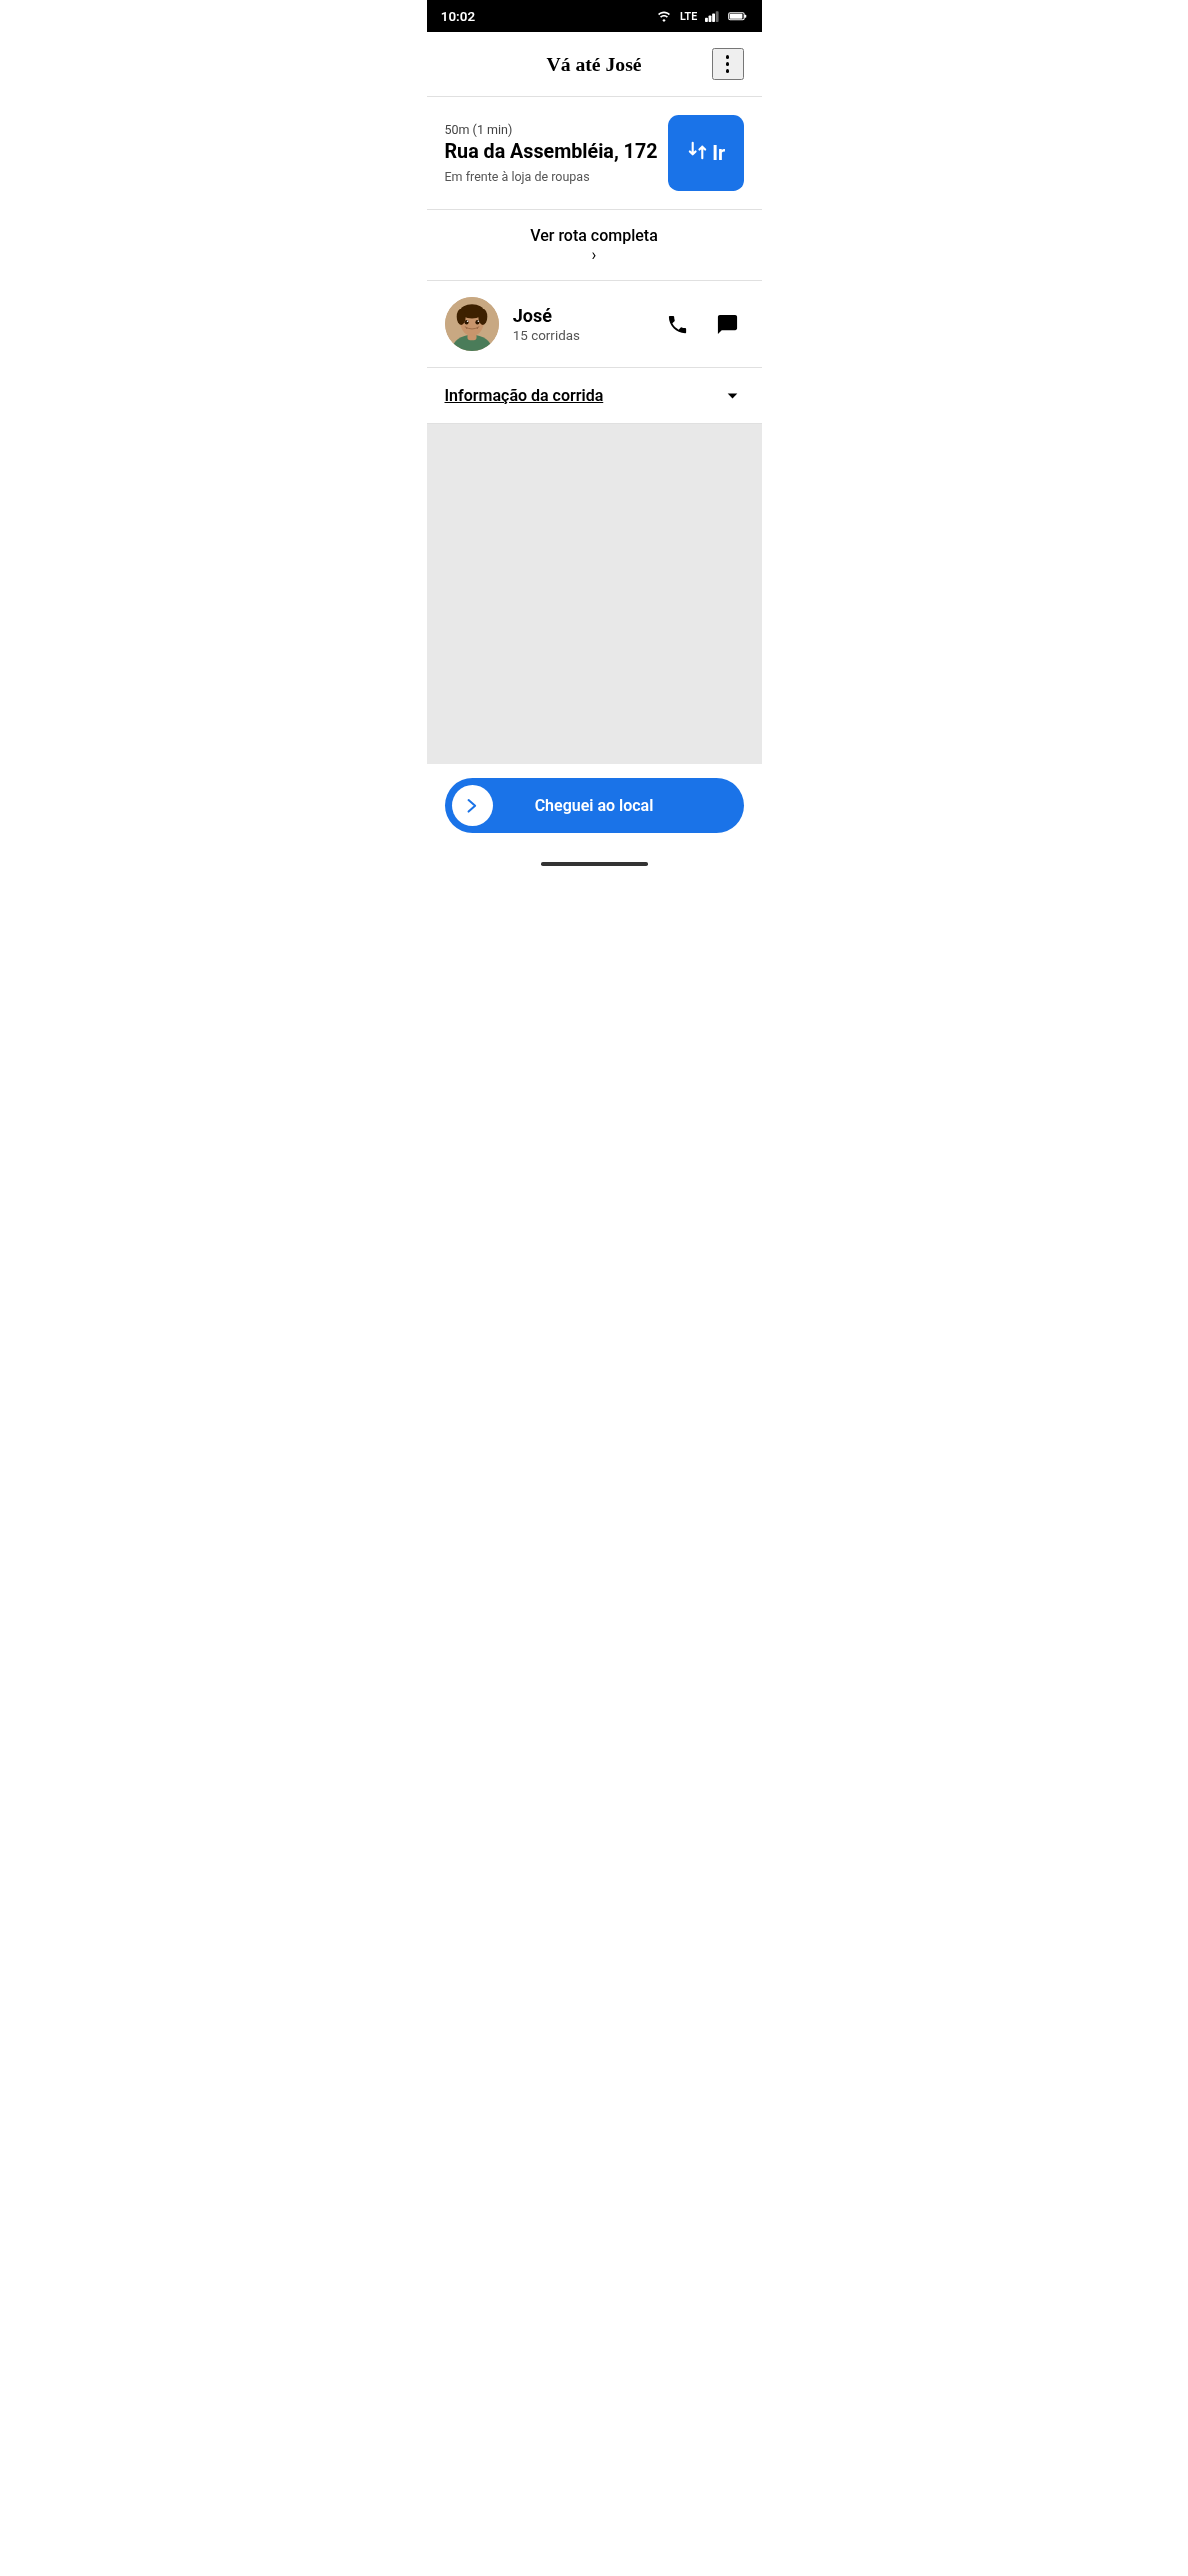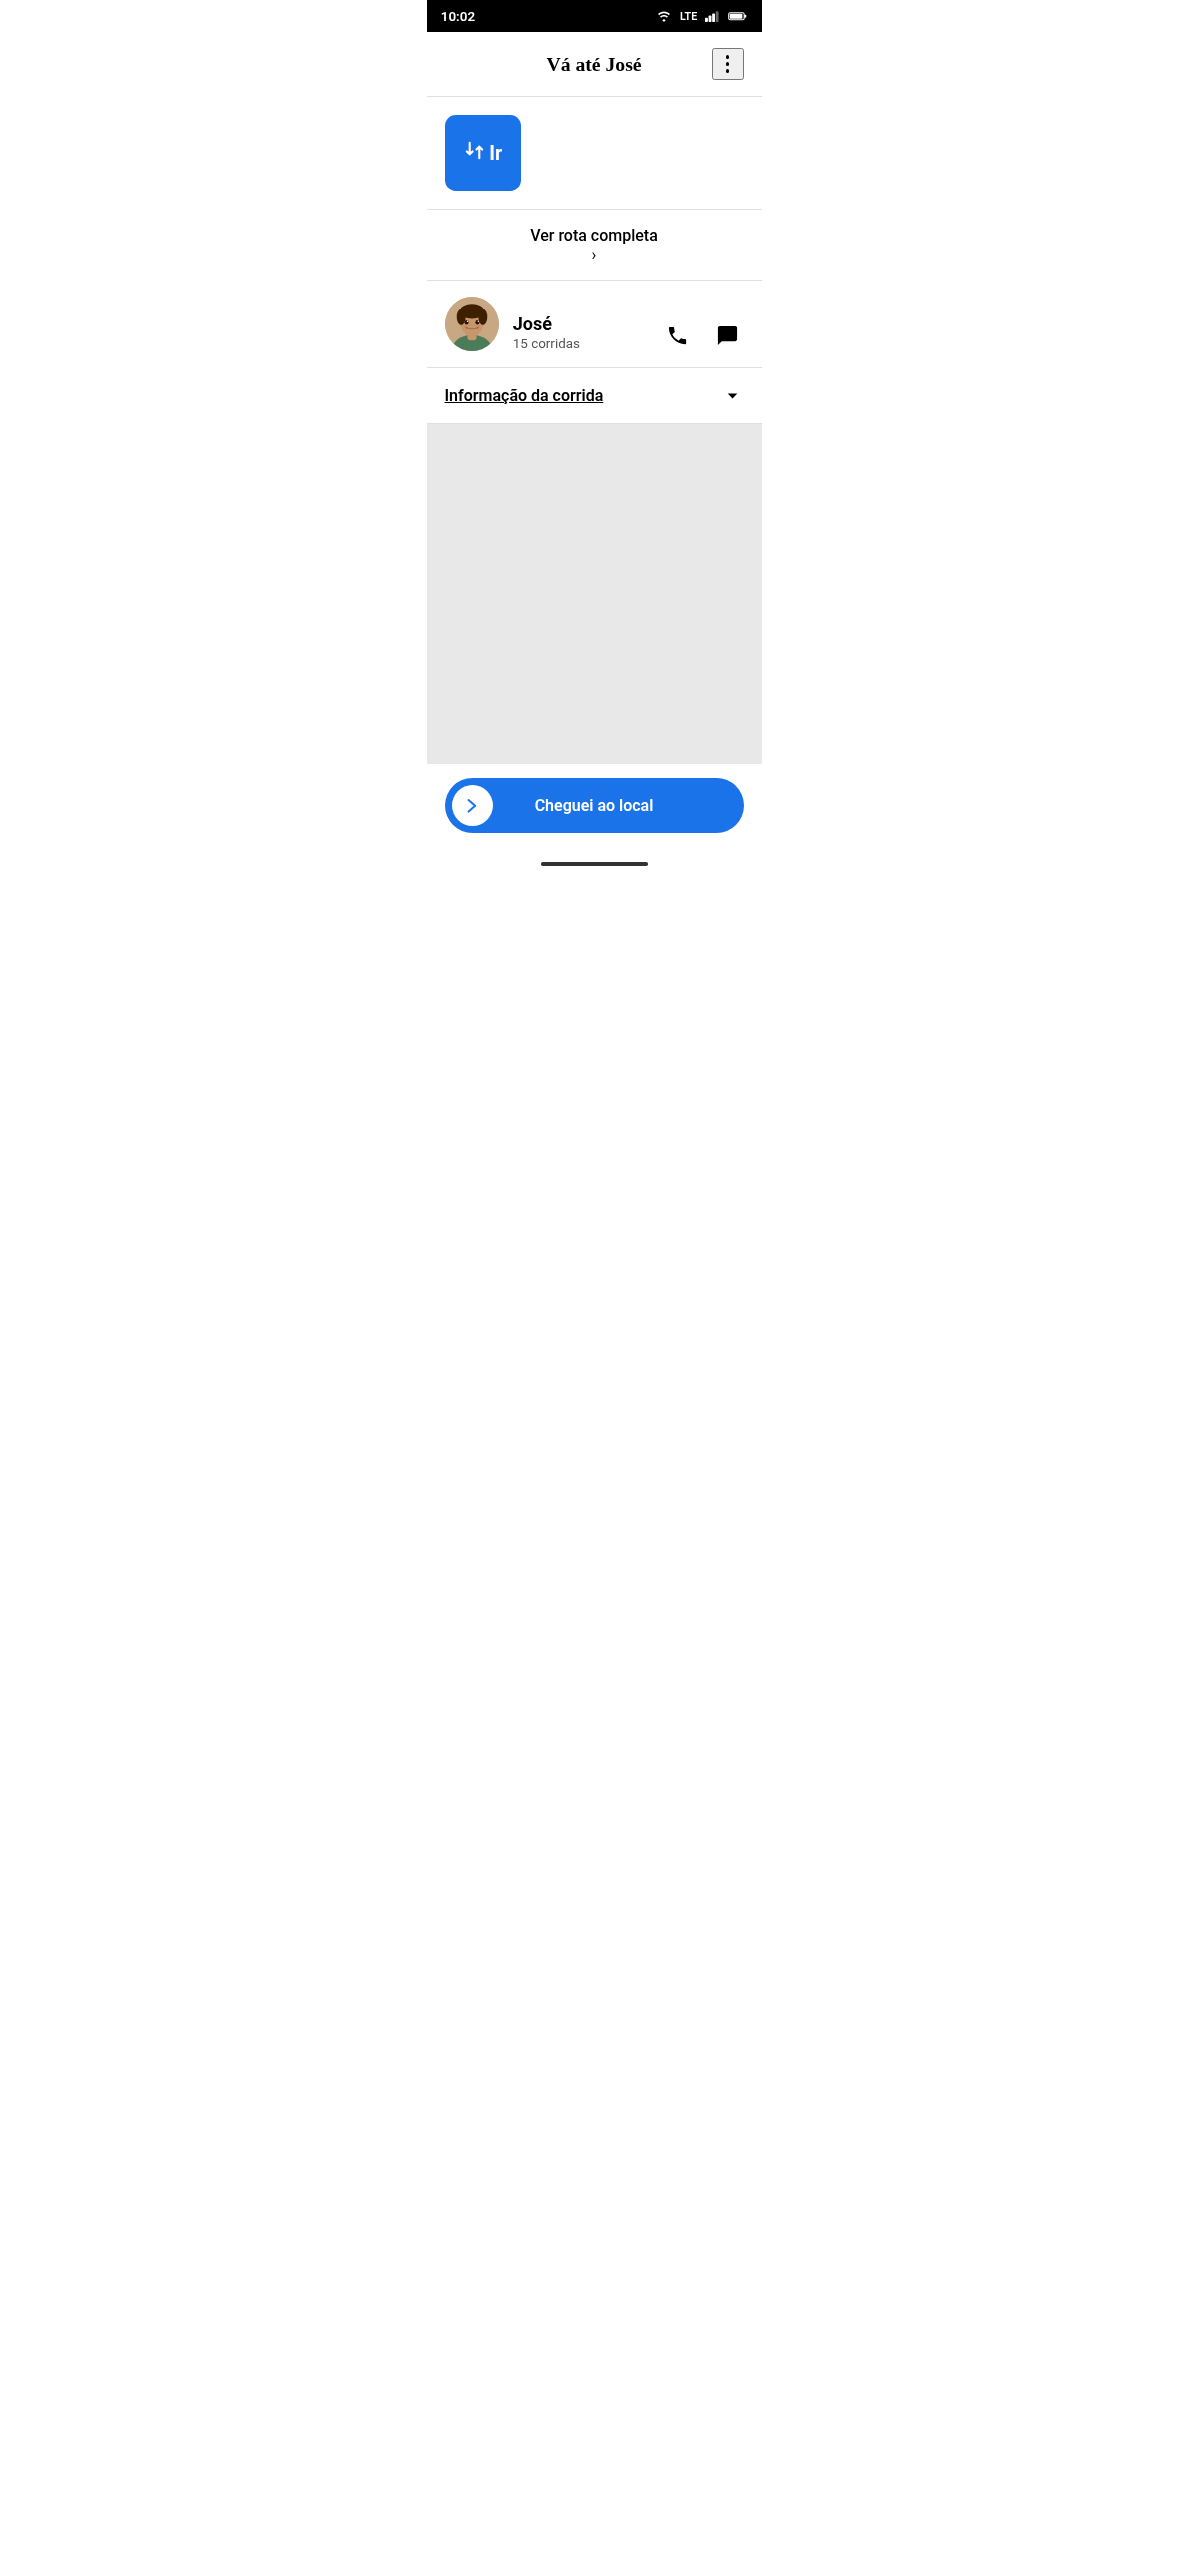--- a/index.html
+++ b/index.html
@@ -167,21 +167,21 @@
     }
 
     .chevron-right {
       font-size: 16px;
       color: #000;
     }
 
     
     .driver-section {
       display: flex;
-      align-items: flex-end;
+      align-items: center;
       padding: 16px 18px;
       border-bottom: 0.9px solid #e0e0e0;
       gap: 14.3px;
     }
 
     .driver-avatar {
       width: 54px;
       height: 54px;
       border-radius: 50%;
       overflow: hidden;
@@ -339,20 +339,25 @@
   <button class="menu-btn">
     <div class="three-dots">
       <span></span>
       <span></span>
       <span></span>
     </div>
   </button>
 </div>
 
 <div class="nav-card">
+  <div class="nav-info">
+    <div class="nav-distance">50m (1 min)</div>
+    <div class="nav-address">Rua da Assembléia, 172</div>
+    <div class="nav-landmark">Em frente à loja de roupas</div>
+  </div>
   <button class="go-btn">
     <span class="go-btn-icon">
       <svg width="23" height="23" viewBox="0 0 24 24" fill="white">
         <path d="M7 16V4m0 12l-3-3m3 3l3-3M17 8v12m0-12l3 3m-3-3l-3 3" stroke="white" stroke-width="2.2" stroke-linecap="round" stroke-linejoin="round" fill="none"></path>
       </svg>
     </span>
     <span class="go-btn-label">Ir</span>
   </button>
 </div>
 

